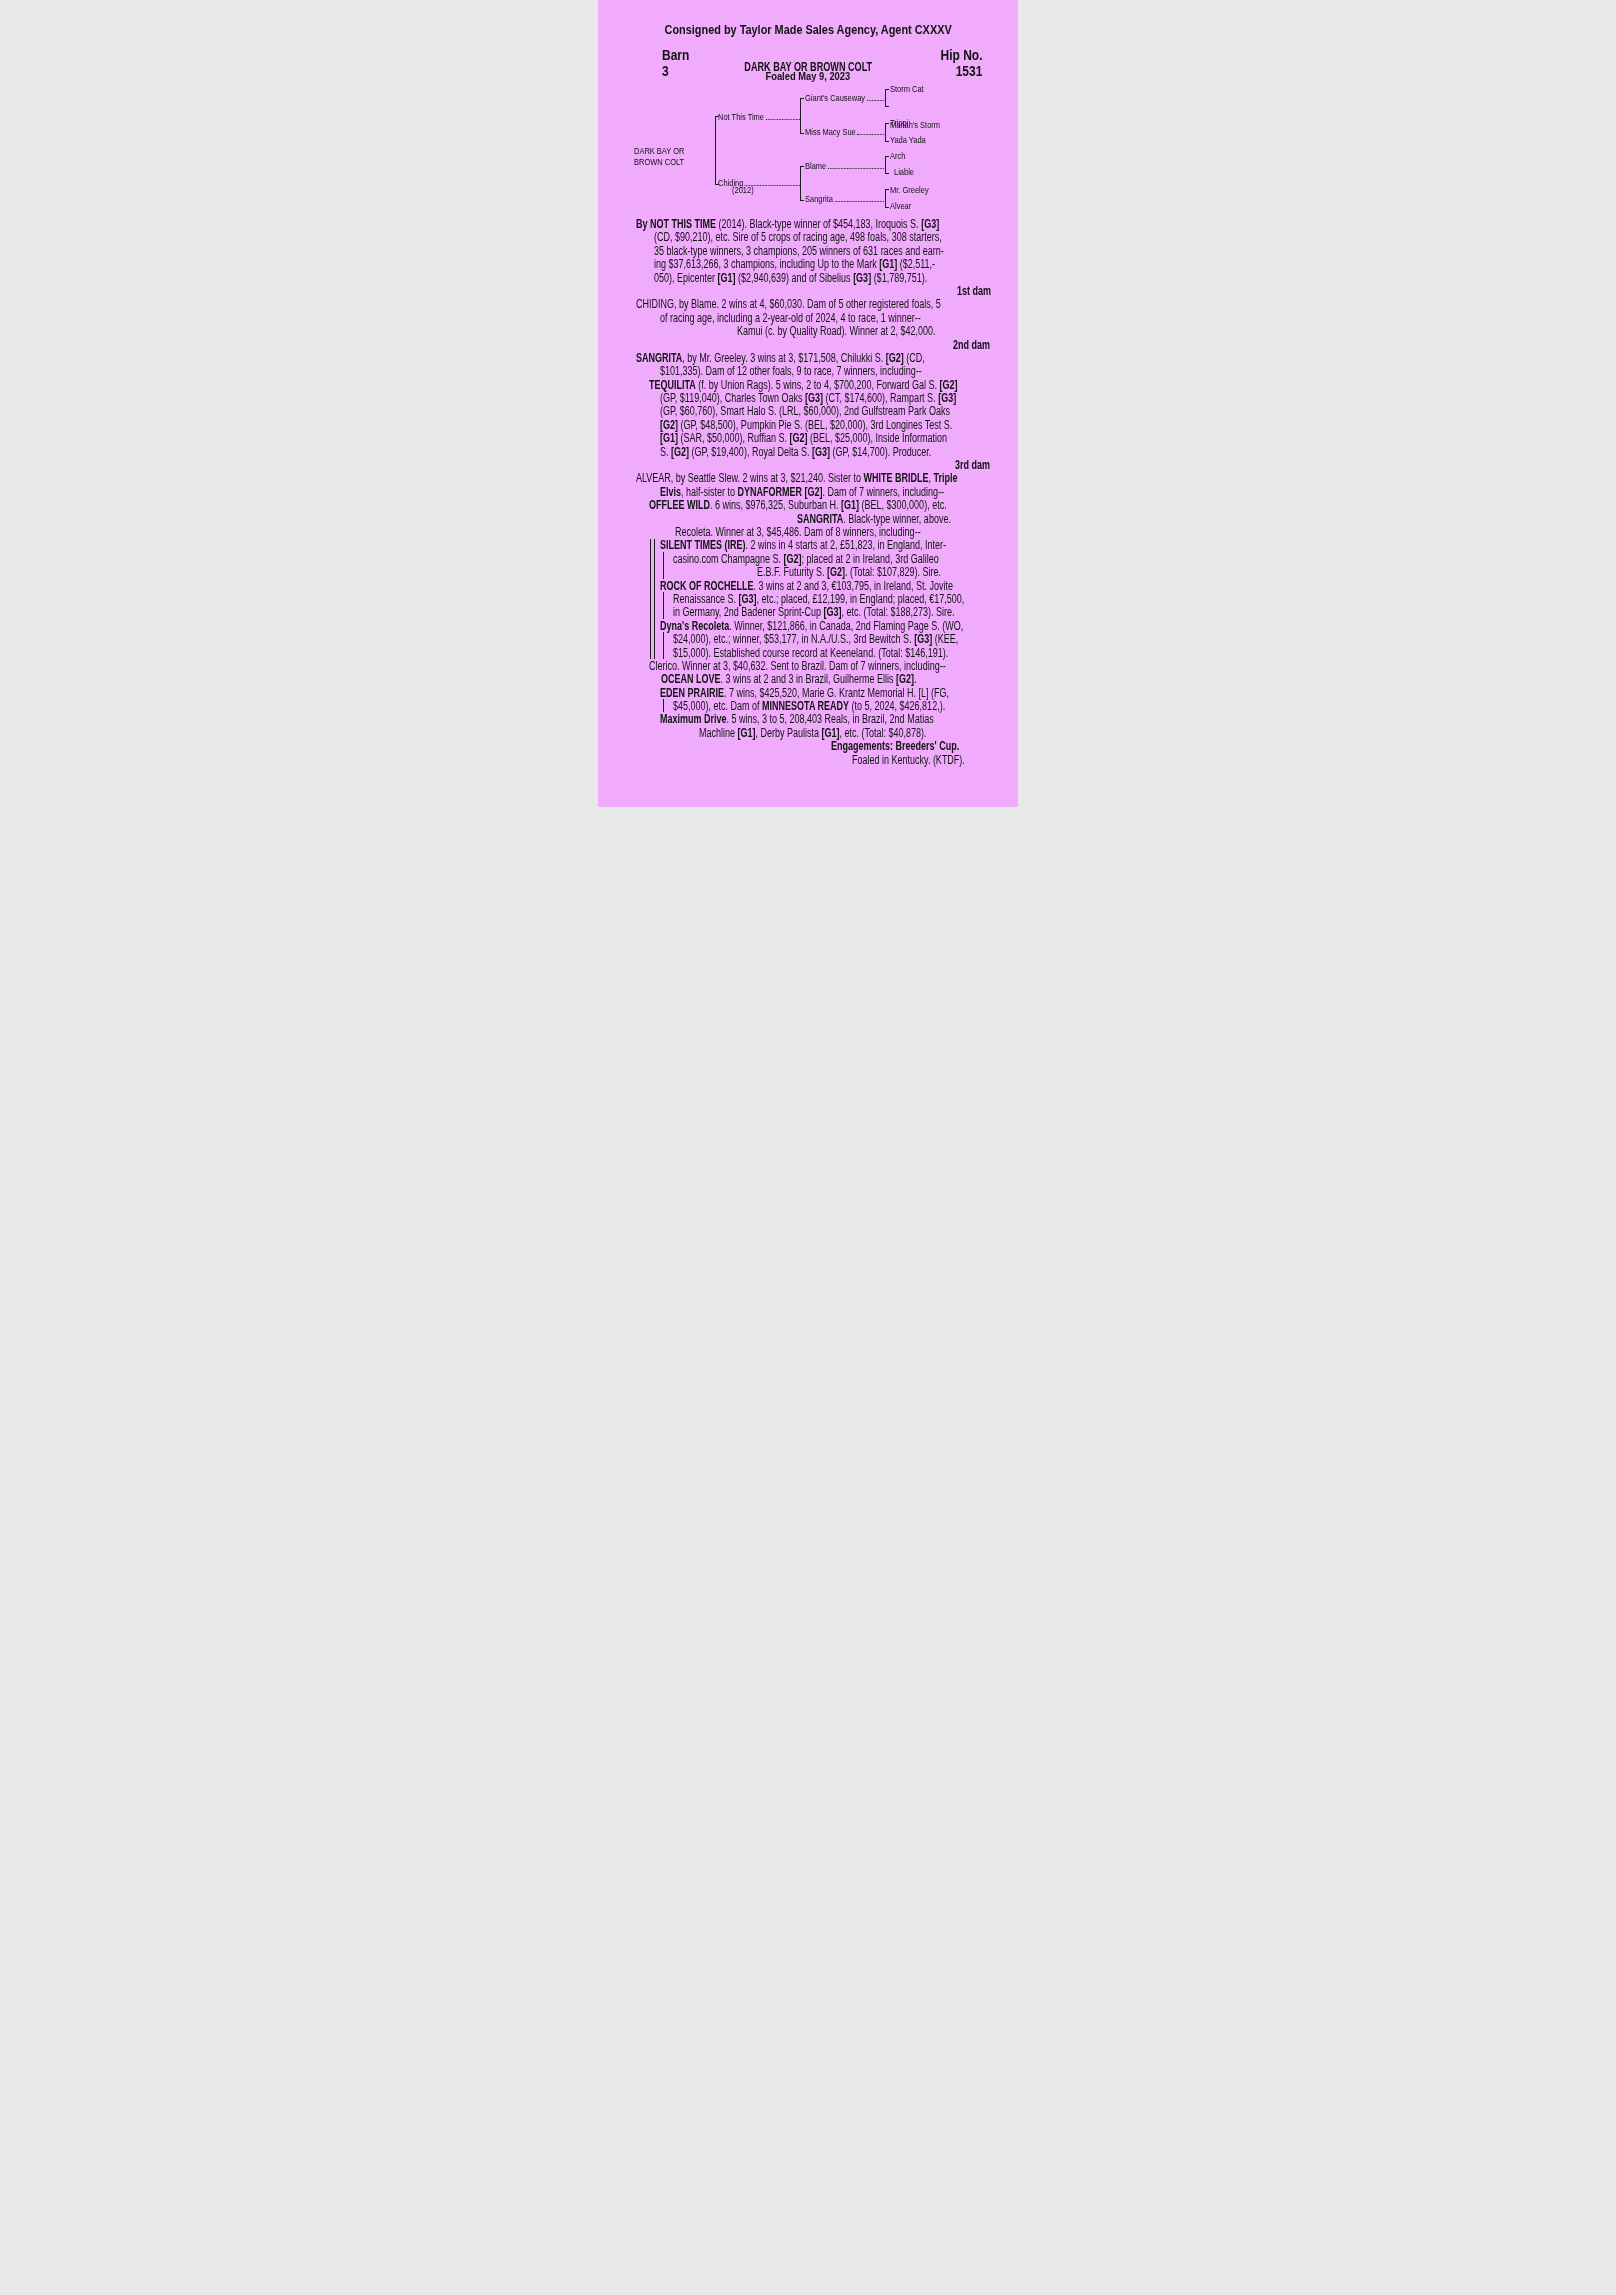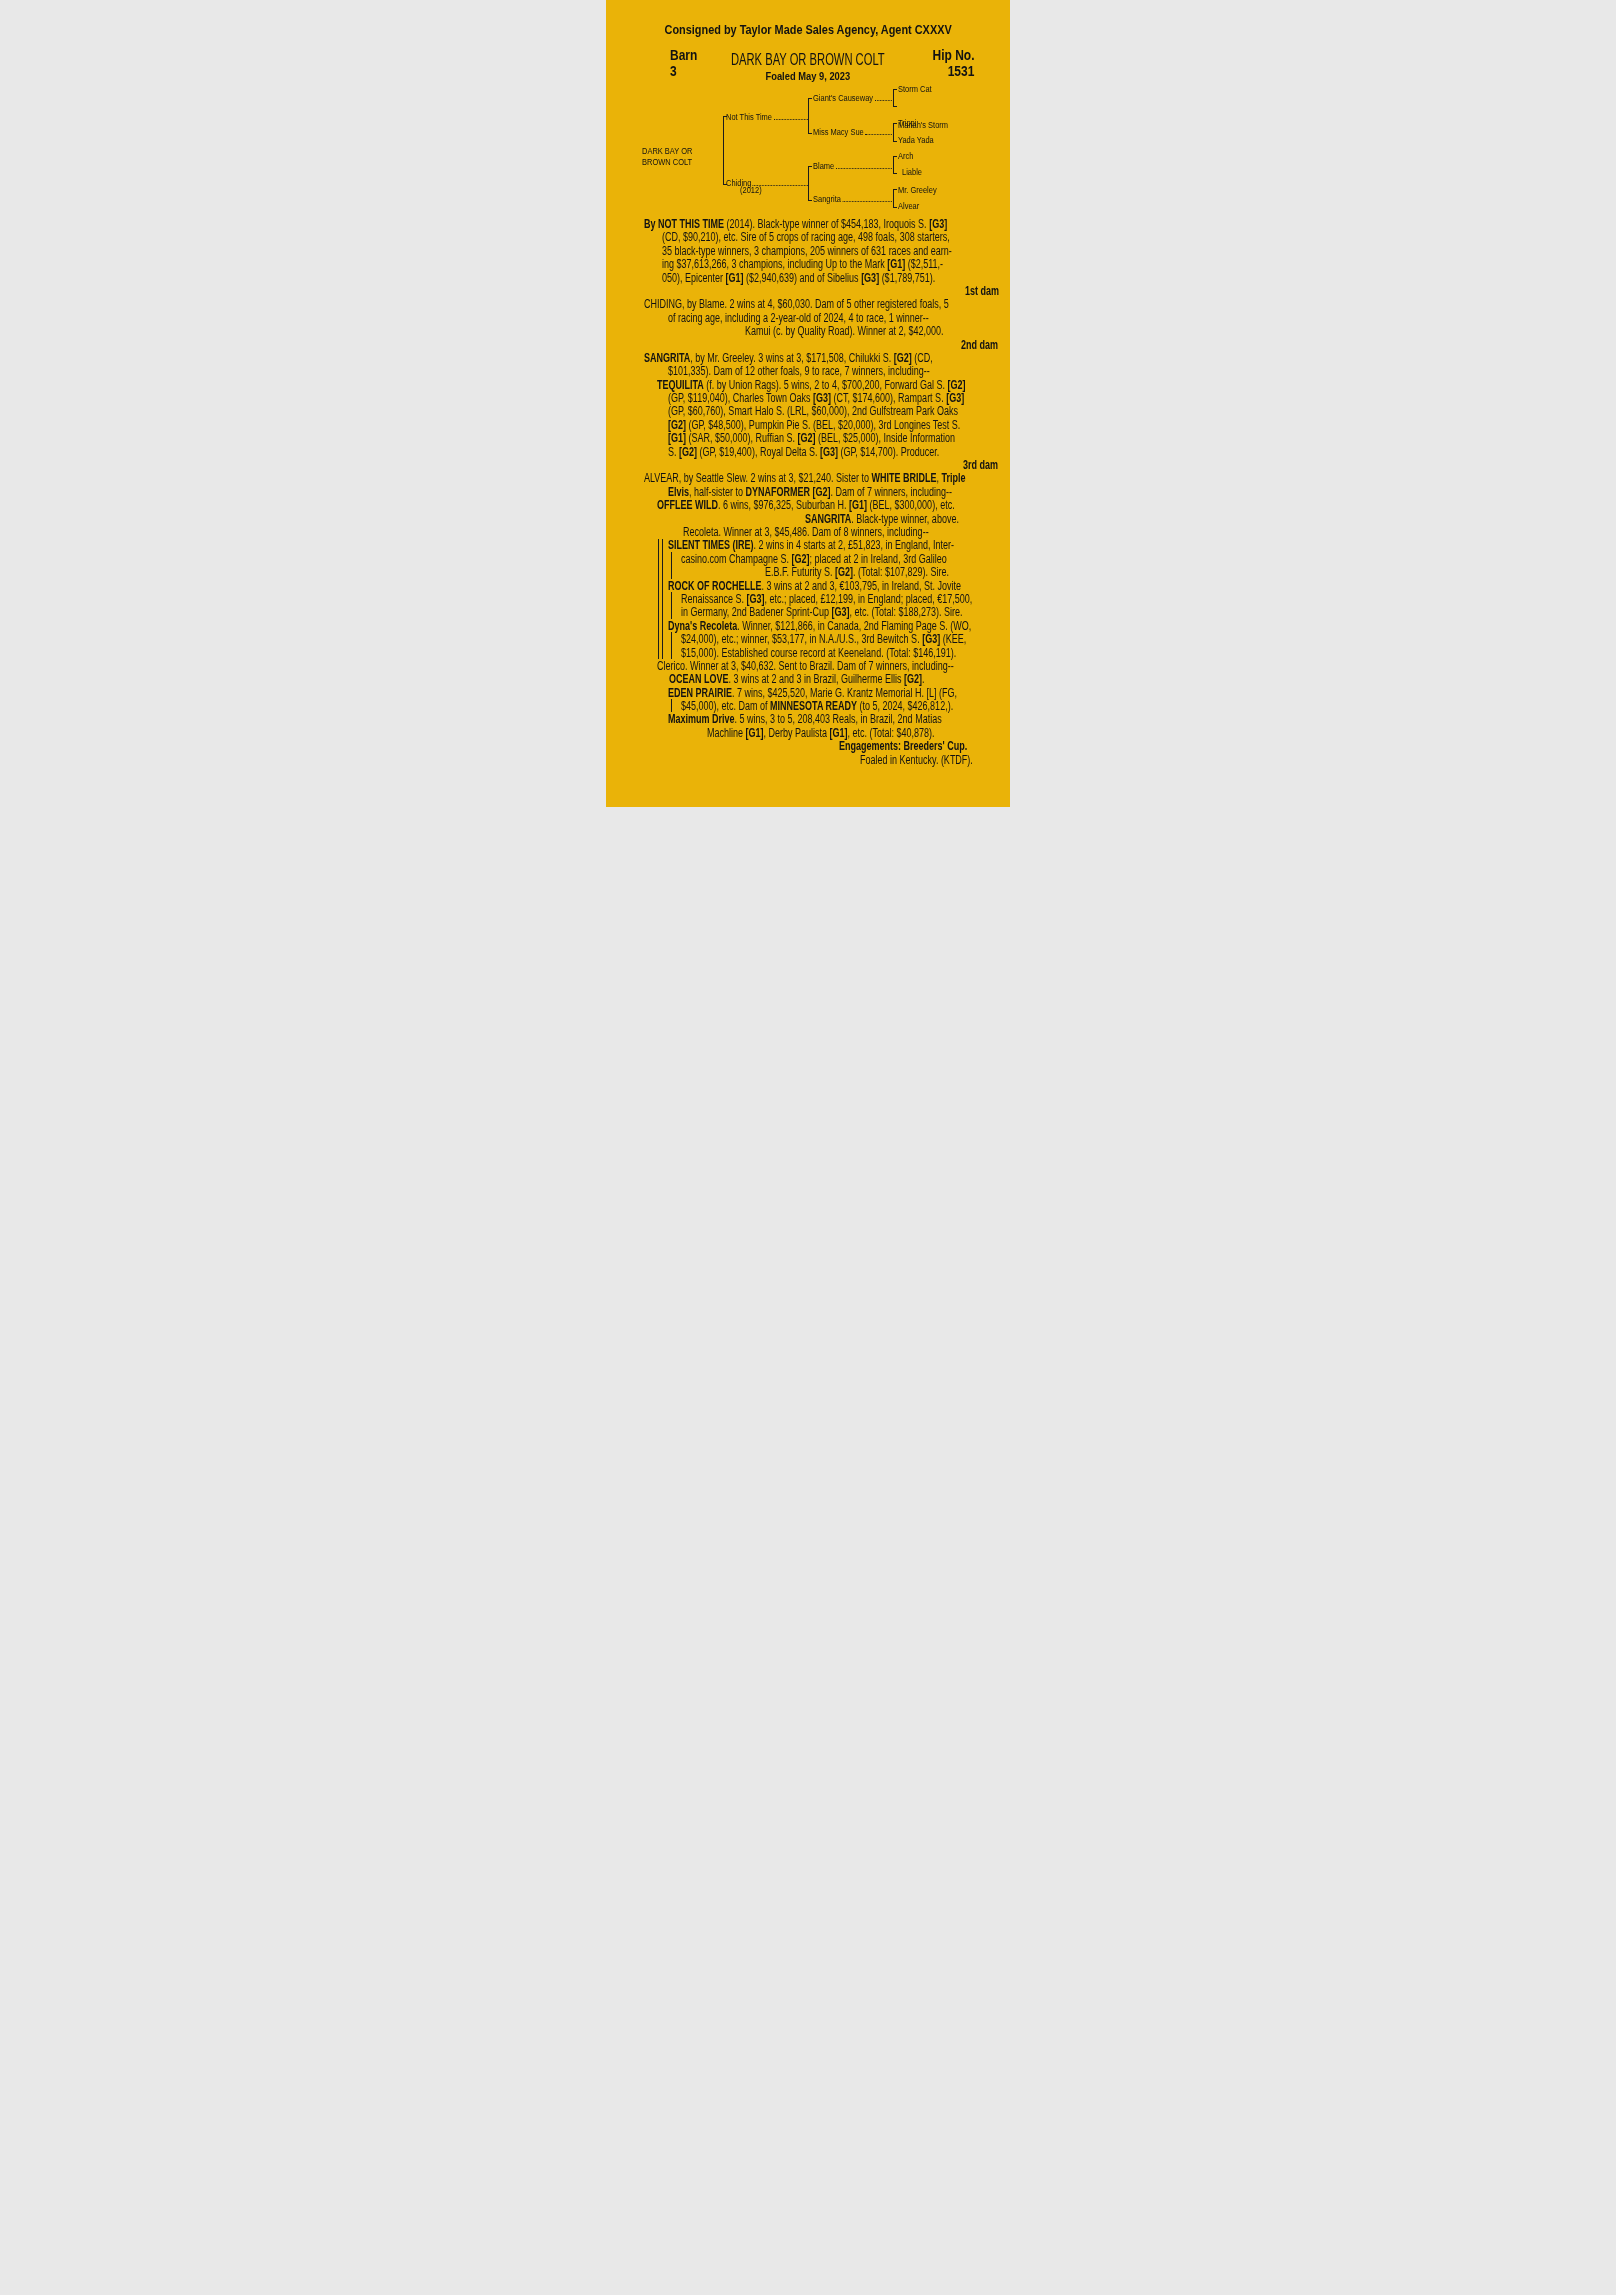--- a/index.html
+++ b/index.html
@@ -1,28 +1,28 @@
 <!DOCTYPE html>
 <html style="font-size:7.3px"><head>
 <meta charset="utf-8">
 <style>
   html,body{margin:0;padding:0;background:#e8e8e8;}
-  #page{position:relative;width:404px;height:807px;background:#eab308;margin:0 auto;
-        font-family:"Liberation Sans","DejaVu Sans",sans-serif;color:#121212;overflow:hidden;}
+  #page{position:relative;width:404px;height:807px;background:#f0abfc;margin:0 auto;
+        font-family:"Liberation Sans","DejaVu Sans",sans-serif;color:#121212;overflow:hidden;padding-left:16px;}
   .tx{display:inline-block;transform:scaleX(.75);transform-origin:0 50%;white-space:nowrap;}
   .ctr{width:100%;text-align:center;position:absolute;left:0;}
   .ctr .tx{transform-origin:50% 50%;}
   
   #consignor{top:22px;font-size:13.3px;font-weight:bold;}
   #consignor .tx{transform:scaleX(.82);}
   #barnblock{position:absolute;left:36px;top:47px;font-size:15px;font-weight:bold;line-height:16px;margin-left:28px;}
   #barnblock .tx{transform:scaleX(.8);}
   #hipblock{position:absolute;right:36px;top:47px;font-size:15px;font-weight:bold;line-height:16px;text-align:right;}
   #hipblock .tx{transform:scaleX(.8);transform-origin:100% 50%;}
-  #title{top:51px;font-size:16px;font-weight:normal;}
+  #title{top:59px;font-size:13px;font-weight:bold;}
   #title .tx{transform:scaleX(.7);}
   #foaled{top:70px;font-size:11px;font-weight:bold;}
   #foaled .tx{transform:scaleX(.85);}
   
   #pedigree{position:absolute;left:0;top:0;width:404px;height:216px;font-size:9.6px;}
   .pcell{position:absolute;height:10px;line-height:10px;}
   .prow{display:flex;align-items:flex-end;transform:scaleX(.78);transform-origin:0 50%;}
   .prow .nm{white-space:nowrap;}
   .leader{flex:1 0 4.6px;border-bottom:1.1px dotted #1c1c1c;margin:0 1.8px 1.8px 1.8px;}
   .bracket{position:absolute;width:3.2px;border-left:0.9px solid #1c1c1c;border-top:0.9px solid #1c1c1c;border-bottom:0.9px solid #1c1c1c;}

